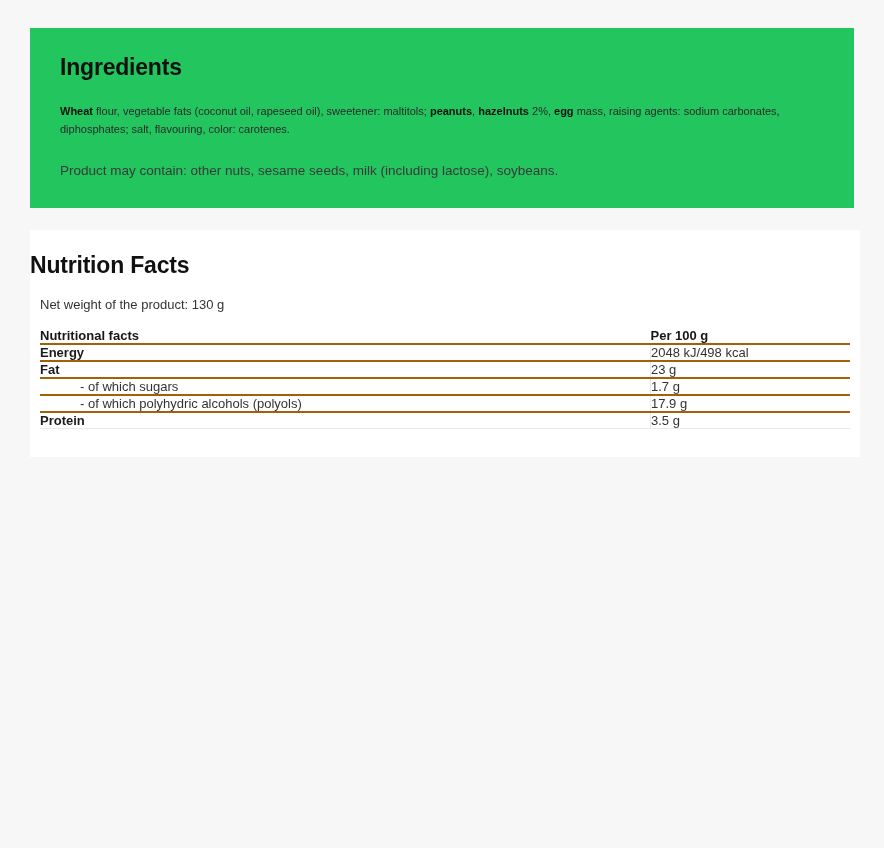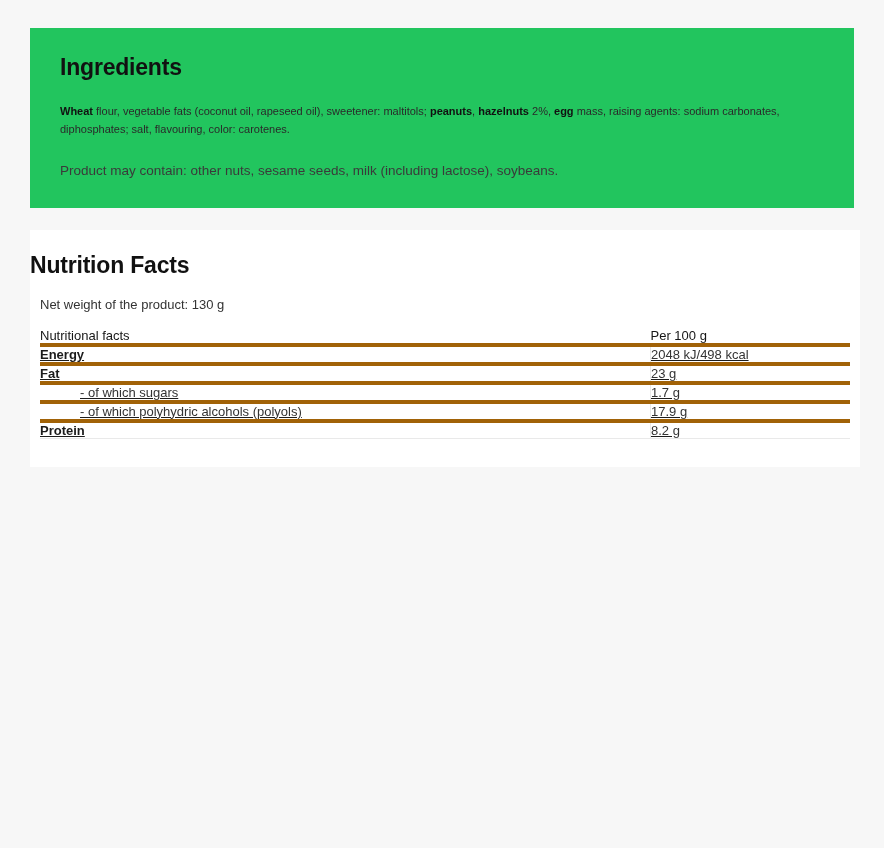--- a/index.html
+++ b/index.html
@@ -79,31 +79,30 @@
     border-collapse: collapse;
     font-size: 13px;
   }
   table.nutrition-table th,
   table.nutrition-table td {
     text-align: left;
     vertical-align: middle;
     padding: 0;
   }
   .th-label, .th-value {
-    font-weight: normal;
+    font-weight: bold;
     font-size: 13px;
     color: #161616;
     padding: 10px 0 16px 0;
   }
   .th-label { padding-left: 20px; }
   .th-value { padding-left: 18px; }
 
   tbody tr {
-    border-top: 4px solid #a16207;
-    text-decoration: underline;
+    border-top: 2px solid #a16207;
   }
   tbody tr:last-child {
     border-bottom: 1px solid #e9e9e9;
   }
   td.cell-label {
     padding: 18px 0 18px 20px;
     font-size: 13px;
     color: #1b1b1b;
     border-right: 1px solid #e9e9e9;
     width: 570px;
@@ -156,19 +155,19 @@
           <tr>
             <td class="cell-label sub">- of which sugars</td>
             <td class="cell-value">1.7 g</td>
           </tr>
           <tr>
             <td class="cell-label sub">- of which polyhydric alcohols (polyols)</td>
             <td class="cell-value">17.9 g</td>
           </tr>
           <tr>
             <td class="cell-label bold">Protein</td>
-            <td class="cell-value">8.2 g</td>
+            <td class="cell-value">3.5 g</td>
           </tr>
         </tbody>
     </table>
   </section>
 
 </div>
 
 </body></html>

